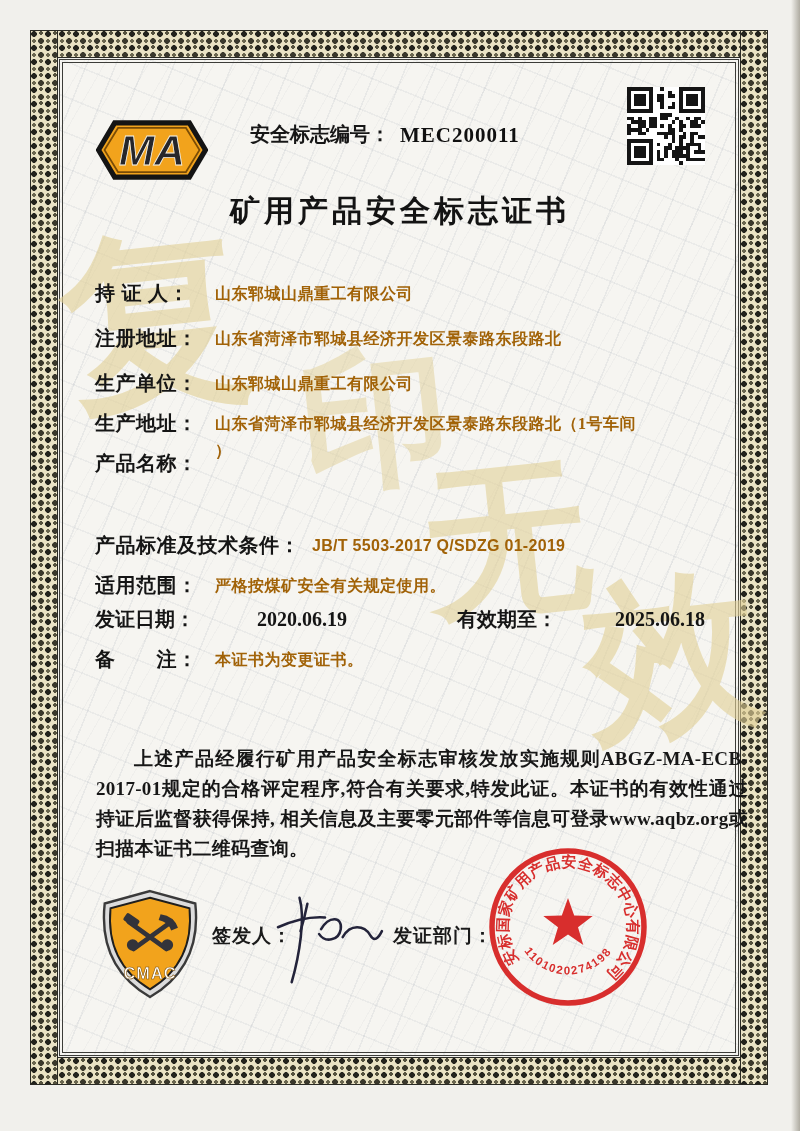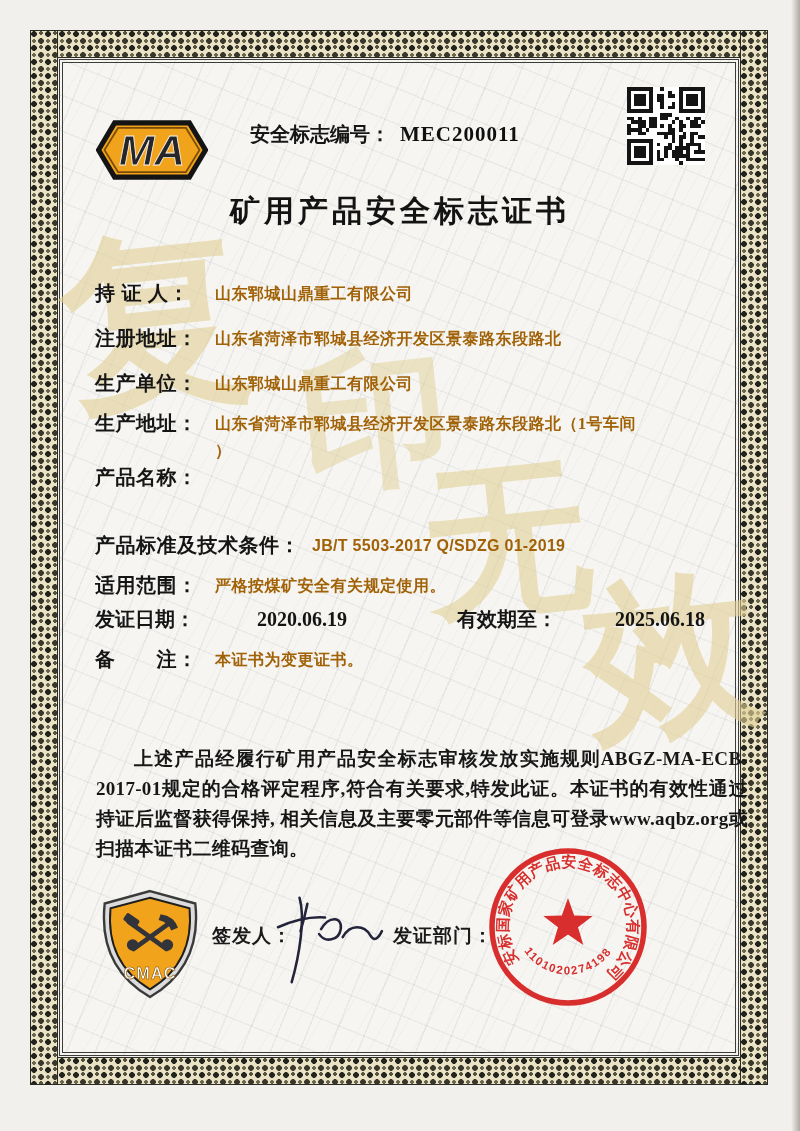--- a/index.html
+++ b/index.html
@@ -51,21 +51,21 @@
     color:var(--watermark-yellow,#e2d198);opacity:.62;
     line-height:1;user-select:none;pointer-events:none;
     transform:rotate(-6deg);
   }
   .wm0{left:62px;top:228px;font-size:190px;}
   .wm1{left:300px;top:345px;font-size:150px;opacity:.5;}
   .wm2{left:425px;top:458px;font-size:165px;opacity:.6;}
   .wm3{left:585px;top:568px;font-size:175px;opacity:.62;}
   
   .ma-logo{position:absolute;left:96px;top:112px;width:112px;height:76px;}
-  .cert-no{position:absolute;left:250px;top:121px;display:flex;align-items:center;gap:10px;}
+  .cert-no{position:absolute;left:250px;top:121px;display:flex;align-items:flex-end;gap:10px;}
   .cert-no .lbl{font-size:20px;font-weight:700;color:#161616;}
   .cert-no .val{font-size:21px;font-weight:700;font-family:"Liberation Serif",serif;color:#101010;letter-spacing:1px;}
   .qr{position:absolute;left:627px;top:87px;width:78px;height:78px;}
   .title{
     position:absolute;left:0;right:0;top:191px;text-align:center;
     font-family:"Liberation Serif",serif;font-weight:900;
     font-size:30px;letter-spacing:4px;color:#131313;
   }
   
   .row{position:absolute;left:95px;display:flex;align-items:flex-start;}
@@ -73,21 +73,21 @@
     font-size:20px;font-weight:800;color:#151515;min-width:120px;
     white-space:nowrap;letter-spacing:.5px;
   }
   .row .val{
     font-size:16px;font-weight:700;color:#a16207;
     font-family:"Liberation Serif",serif;
     white-space:pre-line;max-width:525px;line-height:27px;letter-spacing:.5px;
   }
   .row .val.latin{font-family:"Liberation Sans",sans-serif;font-weight:800;letter-spacing:.3px;}
   .r0{top:280px}.r1{top:325px}.r2{top:370px}.r3{top:410px}
-  .r4{top:464px}.r5{top:491px}.r6{top:532px}.r7{top:572px}
+  .r4{top:450px}.r5{top:491px}.r6{top:532px}.r7{top:572px}
   .r6 .lbl{min-width:0;margin-right:12px;}
   .row-dates{position:absolute;left:95px;top:606px;width:620px;display:flex;align-items:baseline;}
   .row-dates .lbl{font-size:20px;font-weight:800;color:#151515;}
   .row-dates .val{font-size:20px;font-weight:700;font-family:"Liberation Serif",serif;color:#141414;margin-left:36px;}
   .row-remark{top:646px}
   
   .statement{
     position:absolute;left:96px;top:744px;width:652px;
     font-size:19px;line-height:30px;font-weight:700;
     font-family:"Liberation Serif",serif;color:#171717;

